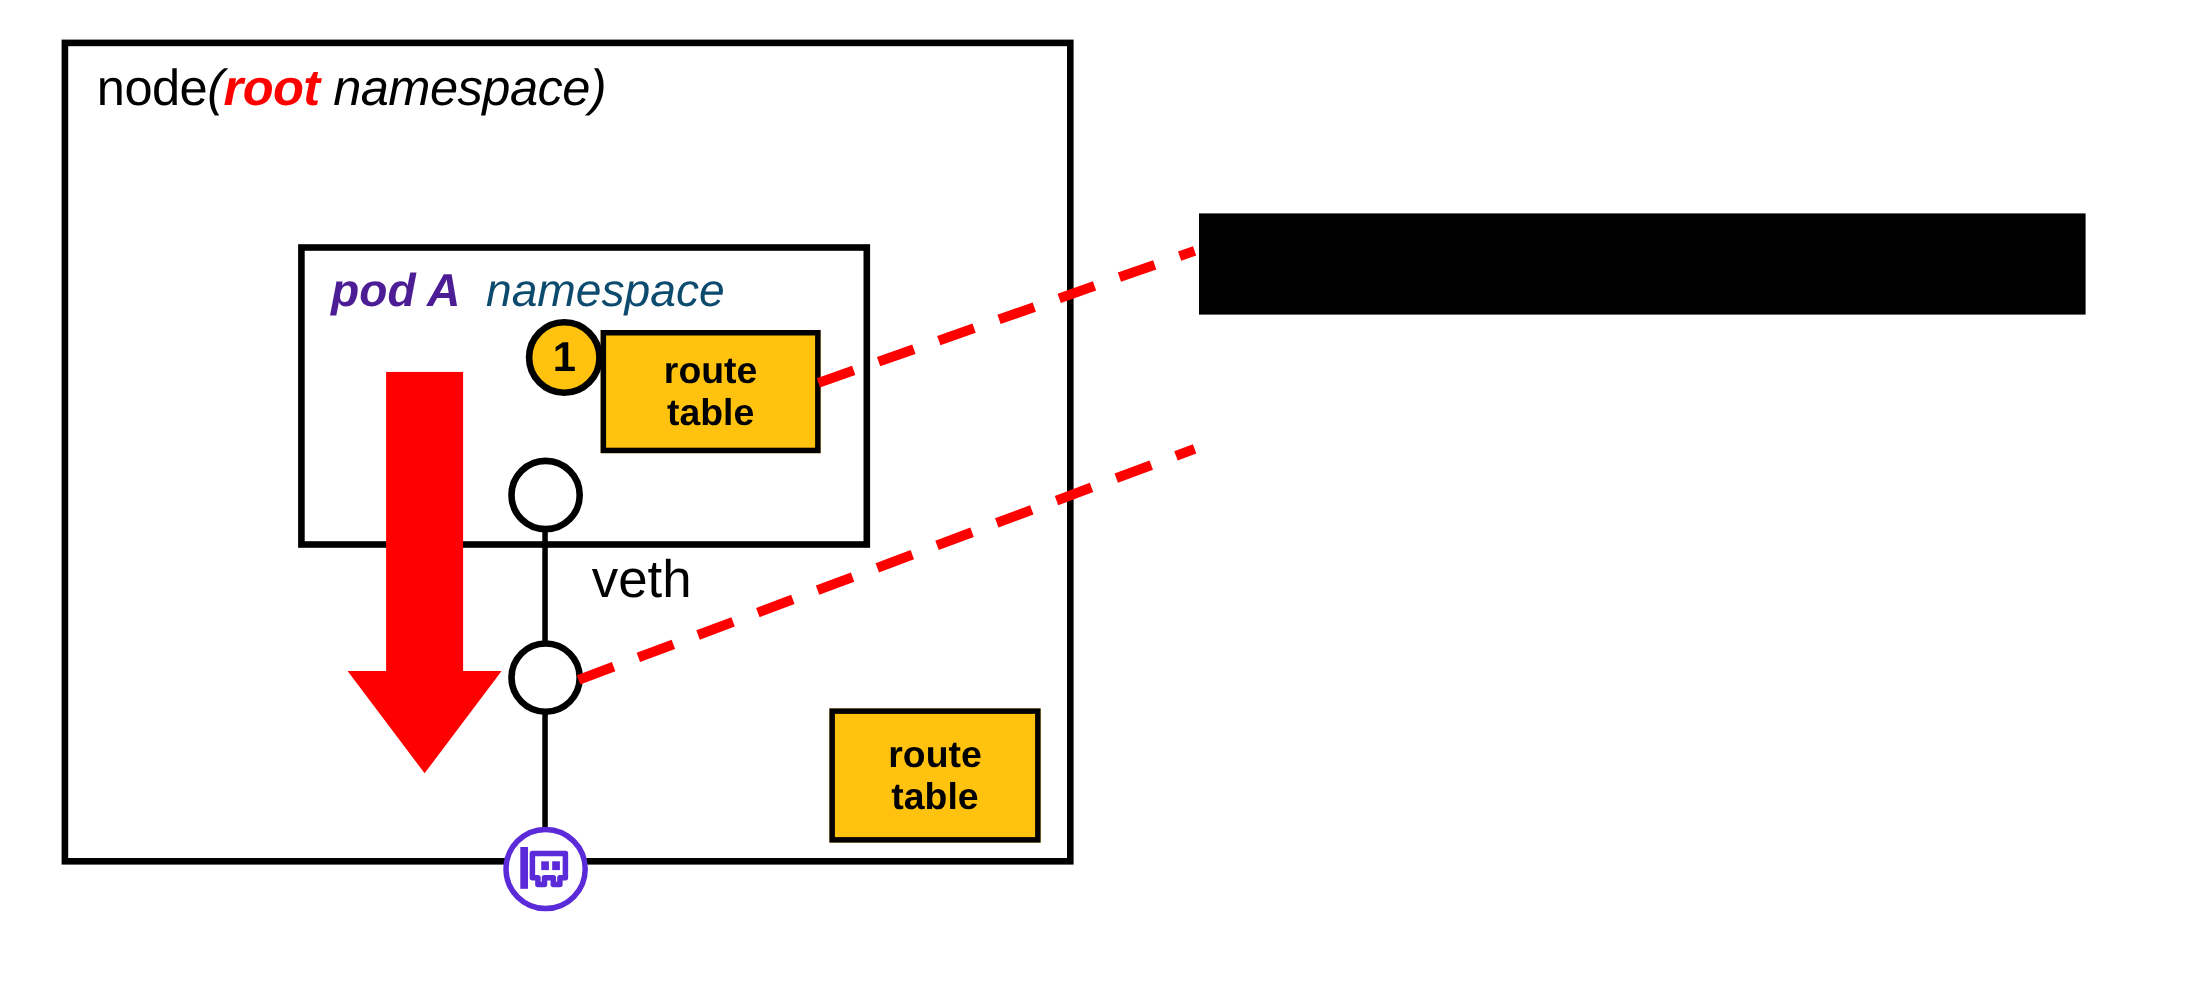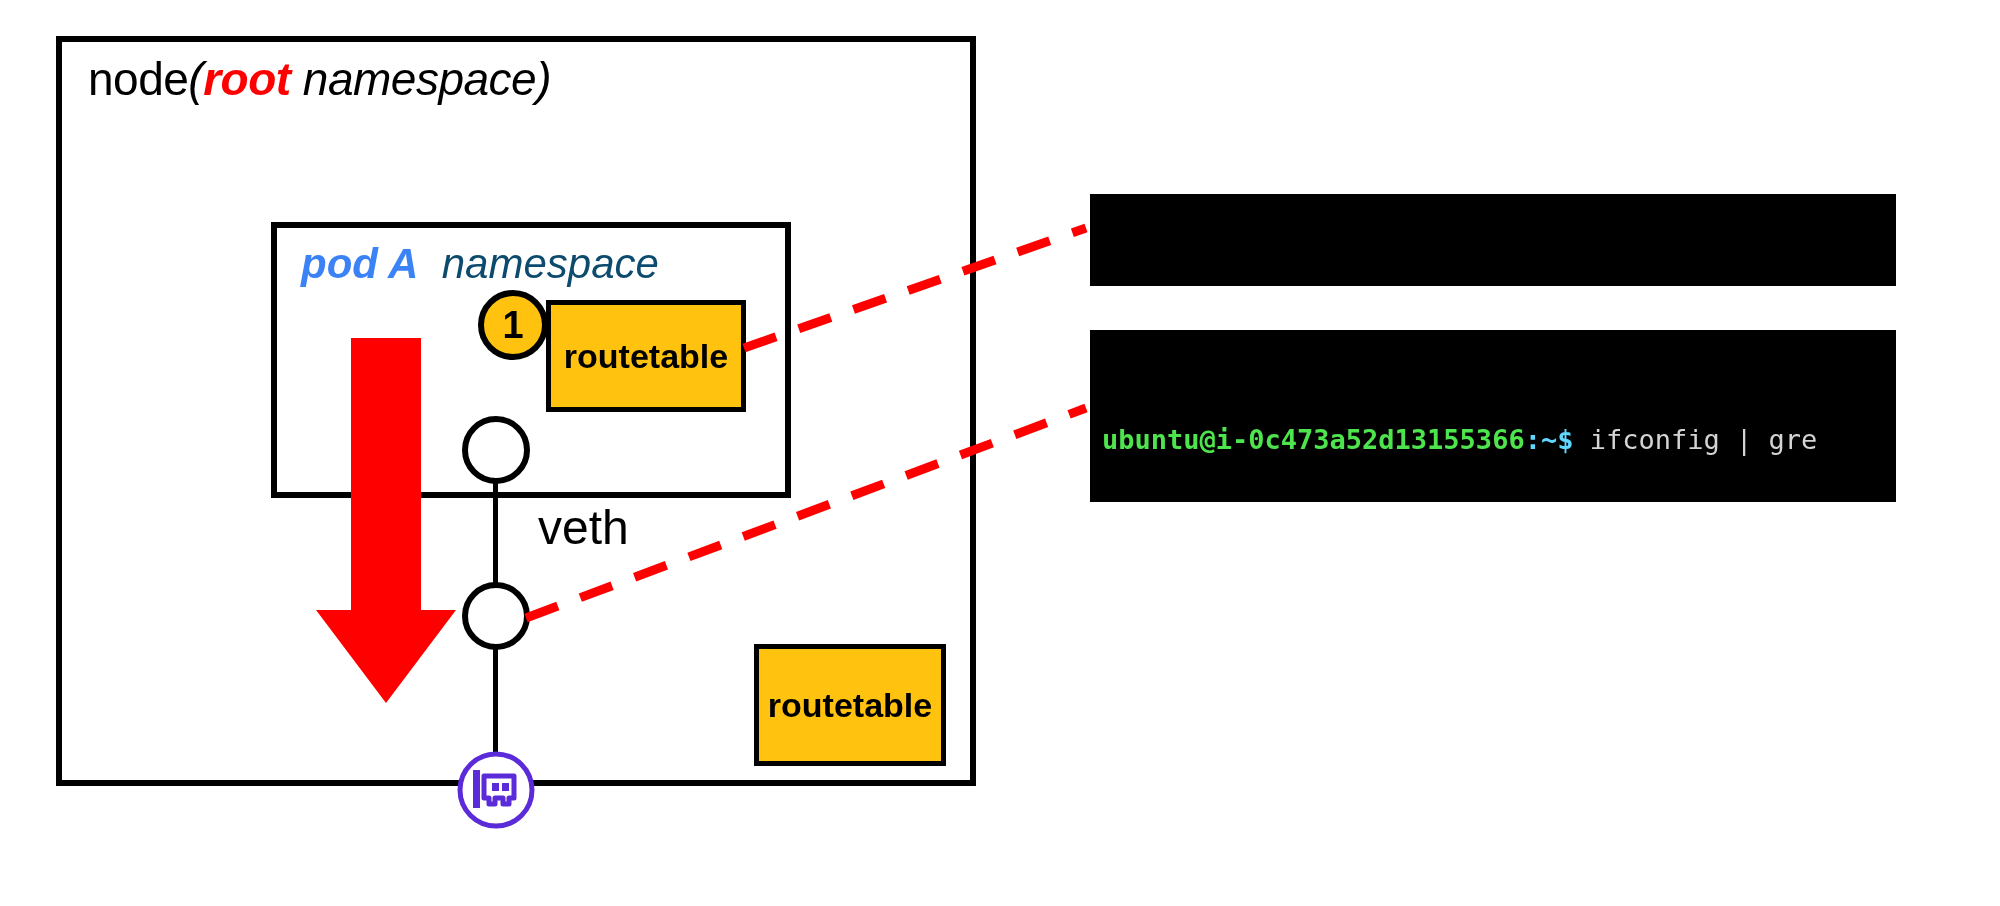--- a/index.html
+++ b/index.html
@@ -15,26 +15,26 @@
   .pod-box{position:absolute;left:255px;top:222px;width:520px;height:276px;
            border:6px solid #000;box-sizing:border-box;background:transparent;}
 
   .node-title{position:absolute;left:72px;top:52px;font-size:46px;color:#000;
               white-space:nowrap;letter-spacing:-.5px;}
   .node-title .paren{font-style:italic;}
   .node-title .red{color:#ff0000;font-style:italic;font-weight:bold;}
 
   .pod-title{position:absolute;left:285px;top:240px;font-size:42px;
              white-space:nowrap;font-style:italic;}
-  .pod-title .red{color:#3b82f6;font-weight:bold;font-style:italic;}
+  .pod-title .red{color:#4c1d95;font-weight:bold;font-style:italic;}
   .pod-title .blk{color:#0c4a6e;font-style:italic;font-weight:normal;}
 
   
   .route-table{position:absolute;background:#FFC20E;border:5px solid #000;
-               box-sizing:border-box;display:flex;flex-direction:row;
+               box-sizing:border-box;display:flex;flex-direction:column;
                align-items:center;justify-content:center;
                font-size:34px;font-weight:bold;color:#000;line-height:1.12;}
   .rt-pod{left:530px;top:300px;width:200px;height:112px;}
   .rt-host{left:738px;top:644px;width:192px;height:122px;}
 
   
   .badge{position:absolute;left:462px;top:290px;width:70px;height:70px;
          border-radius:50%;background:#FFC20E;border:6px solid #000;
          box-sizing:border-box;display:flex;align-items:center;
          justify-content:center;font-size:38px;font-weight:bold;color:#000;
@@ -129,21 +129,14 @@
   <svg class="leader" viewBox="0 0 2000 906">
     <line x1="728" y1="348" x2="1070" y2="228" stroke="#FF0000" stroke-width="9" stroke-dasharray="34 24" stroke-linecap="butt"></line>
     <line x1="510" y1="618" x2="1070" y2="408" stroke="#FF0000" stroke-width="9" stroke-dasharray="34 24" stroke-linecap="butt"></line>
   </svg>
 
   <div class="terminal term-1">
     <span class="t-line"></span>
     
   </div>
 
-  <div class="terminal term-2">
-    <span class="t-line"><span class="t-green">ubuntu@i-0c473a52d13155366</span><span class="t-cyan">:~$</span><span> ifconfig | gre</span></span>
-    
-    
-    
-    
-  </div>
 
 </div>
 
 </body></html>

